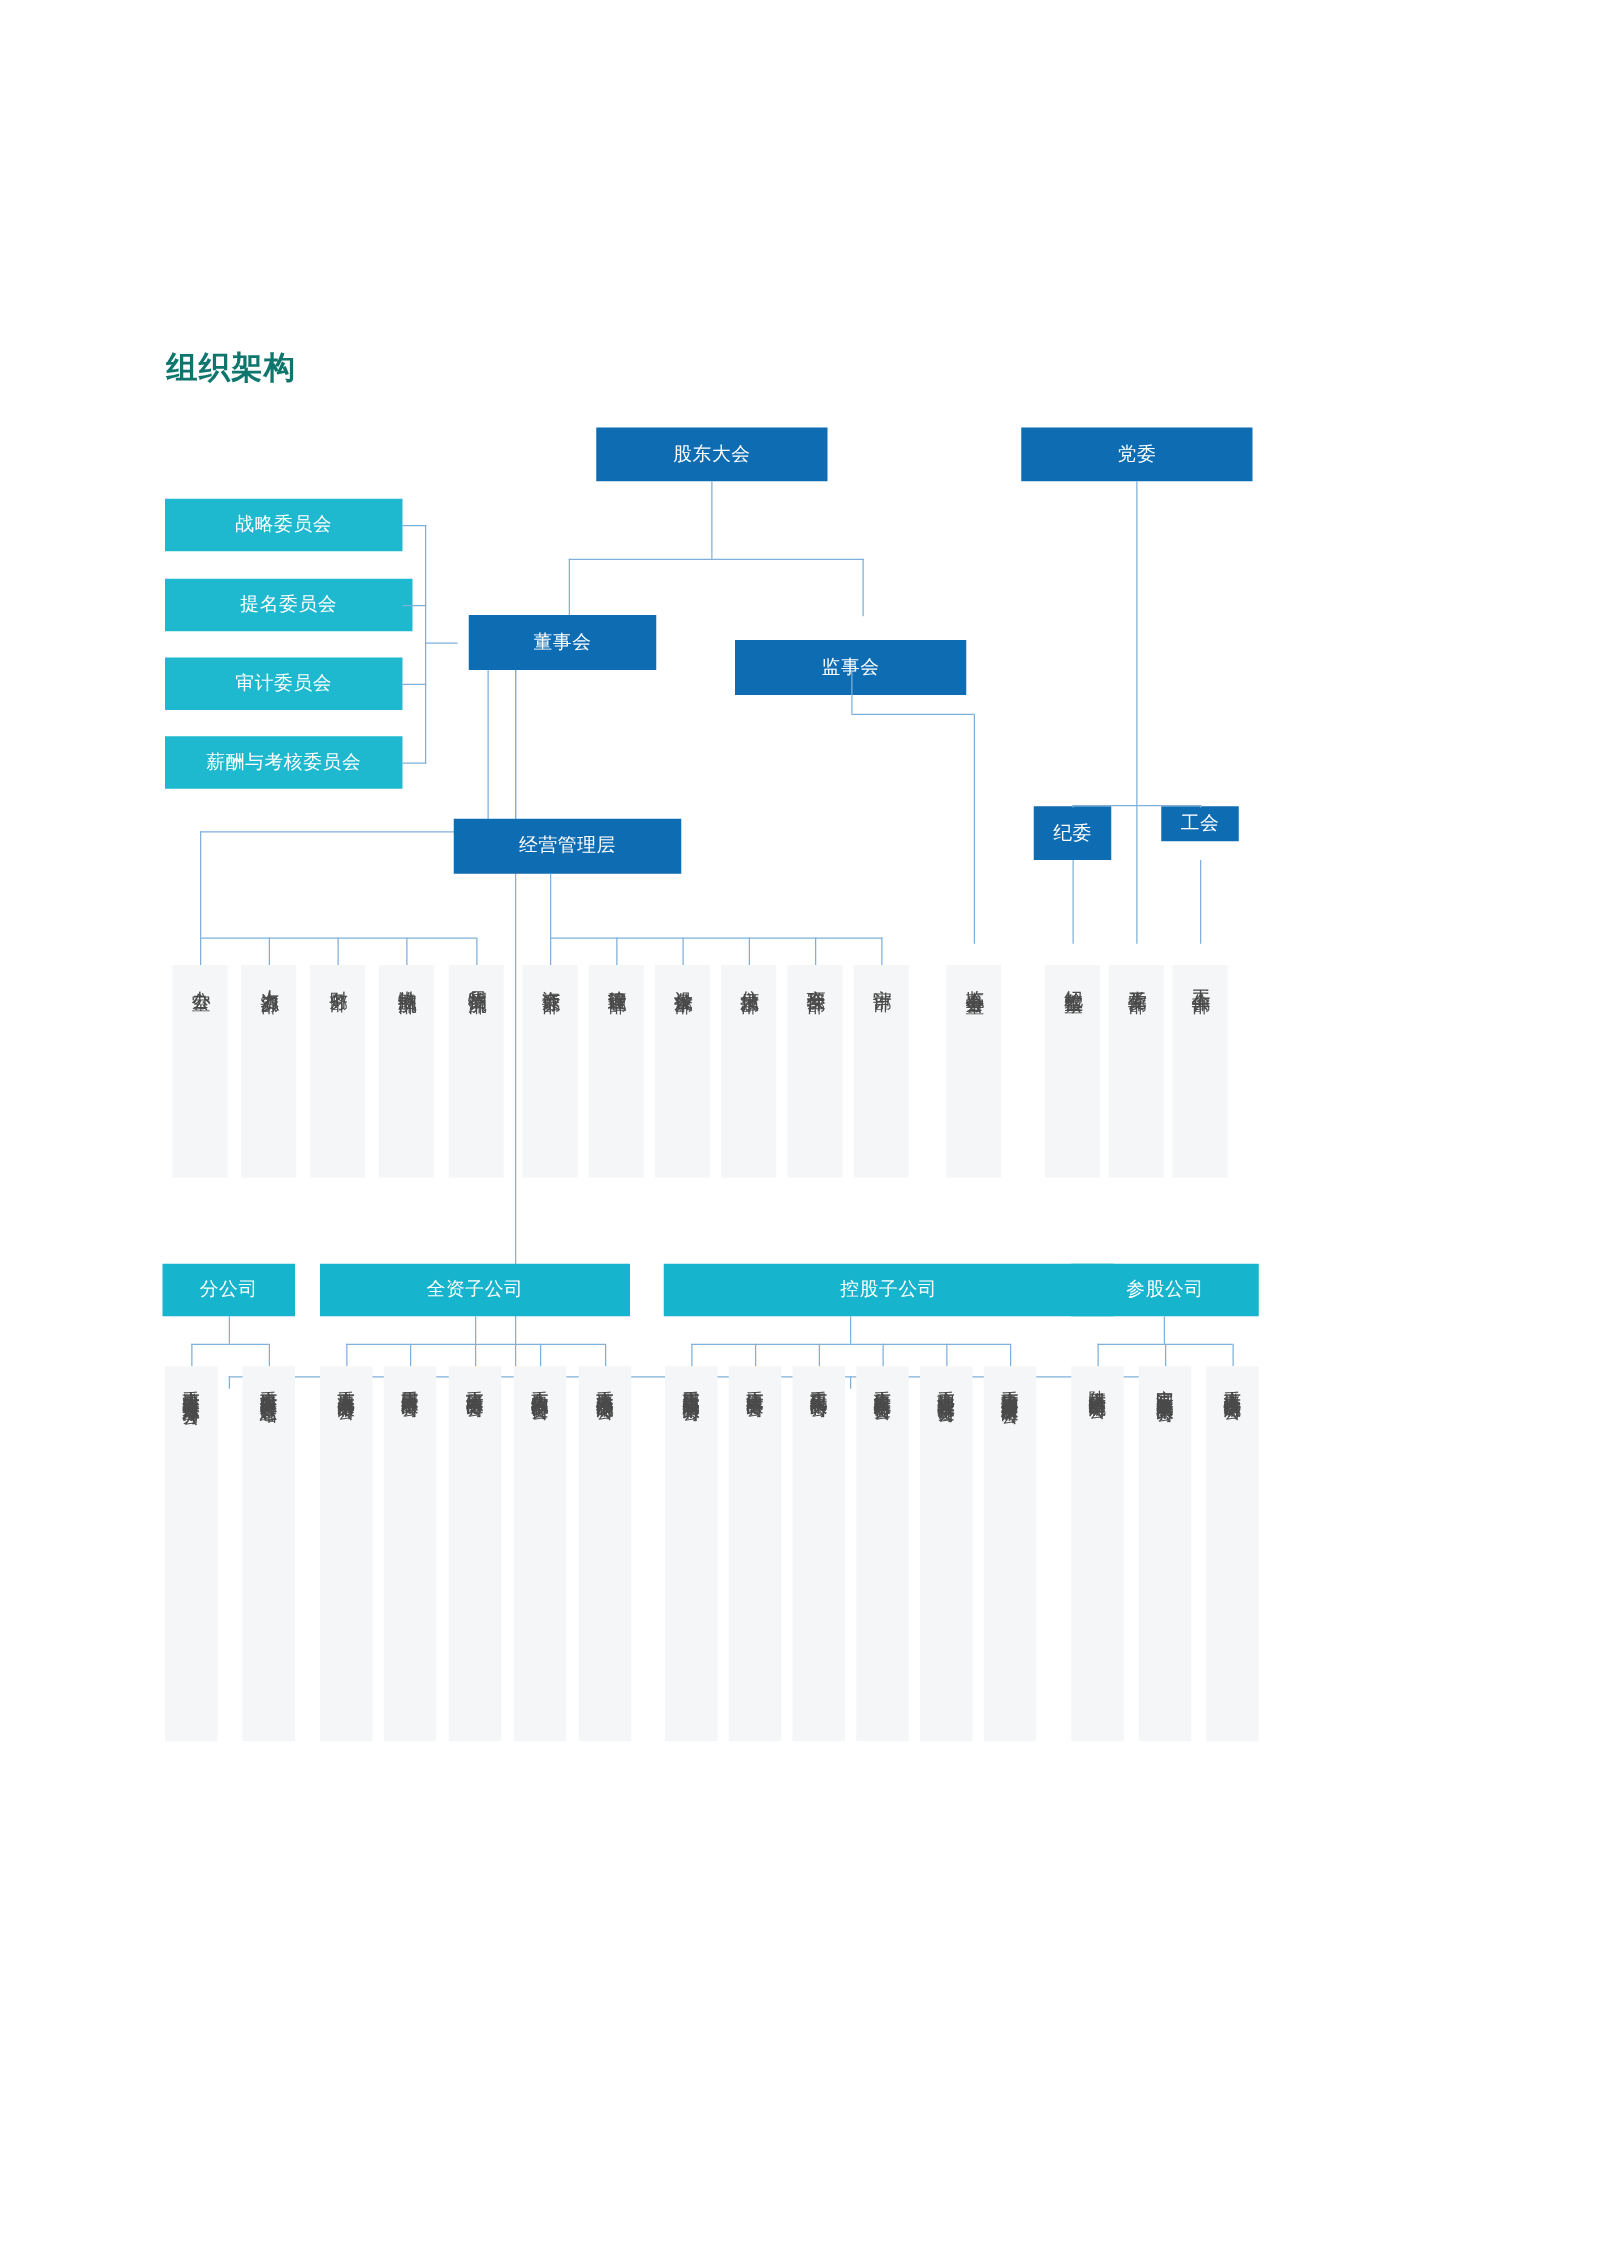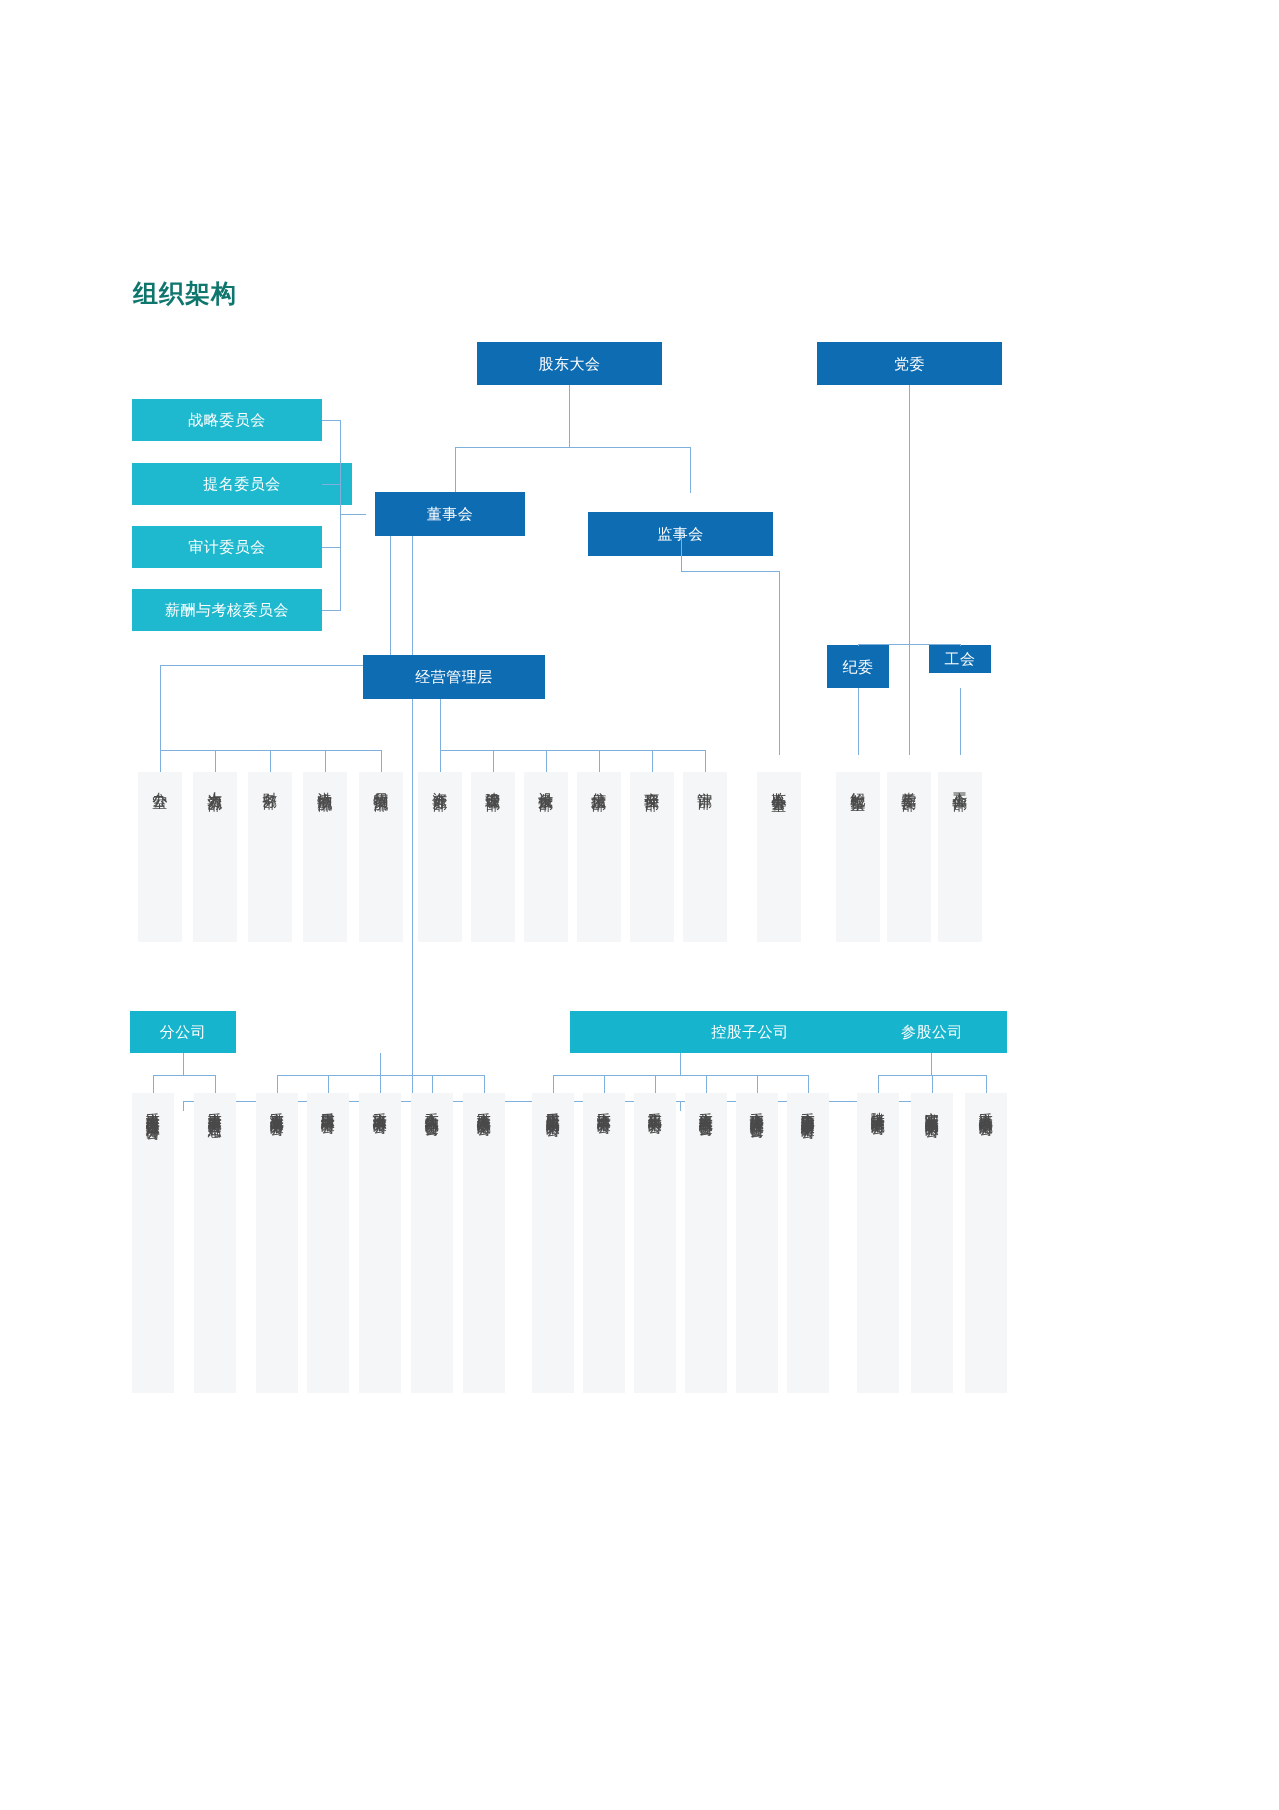--- a/index.html
+++ b/index.html
@@ -49,21 +49,21 @@
   <div class="box blue" data-name="node-party-committee" style="left:817px;top:342px;width:185px;height:43px;">党委</div>
 
   <div class="vline" data-name="connector-shareholders-down" style="left:569px;top:385px;width:1px;height:62px;"></div>
   <div class="hline" data-name="connector-board-supervisor-bus" style="left:455px;top:447px;width:236px;height:1px;"></div>
   <div class="vline" data-name="connector-to-board" style="left:455px;top:447px;width:1px;height:46px;"></div>
   <div class="vline" data-name="connector-to-supervisors" style="left:690px;top:447px;width:1px;height:46px;"></div>
 
   <div class="vline" data-name="connector-party-down" style="left:909px;top:385px;width:1px;height:259px;"></div>
 
   <div class="box teal" data-name="node-committee-strategy" style="left:132px;top:399px;width:190px;height:42px;">战略委员会</div>
-  <div class="box teal" data-name="node-committee-nomination" style="left:132px;top:463px;width:220px;height:42px;">提名委员会</div>
+  <div class="box teal" data-name="node-committee-nomination" style="left:132px;top:463px;width:198px;height:42px;">提名委员会</div>
   <div class="box teal" data-name="node-committee-audit" style="left:132px;top:526px;width:190px;height:42px;">审计委员会</div>
   <div class="box teal" data-name="node-committee-compensation" style="left:132px;top:589px;width:190px;height:42px;">薪酬与考核委员会</div>
 
   <div class="hline" data-name="connector-committee-1" style="left:322px;top:420px;width:19px;height:1px;"></div>
   <div class="hline" data-name="connector-committee-2" style="left:322px;top:484px;width:19px;height:1px;"></div>
   <div class="hline" data-name="connector-committee-3" style="left:322px;top:547px;width:19px;height:1px;"></div>
   <div class="hline" data-name="connector-committee-4" style="left:322px;top:610px;width:19px;height:1px;"></div>
   <div class="vline" data-name="connector-committee-bus" style="left:340px;top:420px;width:1px;height:191px;"></div>
   <div class="hline" data-name="connector-committee-bus-to-board" style="left:340px;top:514px;width:26px;height:1px;"></div>
 
@@ -159,21 +159,22 @@
     <div class="vtext" data-name="dept-label">工会工作部</div>
   </div>
 
   <div class="hline" data-name="connector-subsidiary-bus" style="left:183px;top:1101px;width:748px;height:1px;"></div>
   <div class="vline" data-name="connector-sub-group-1" style="left:183px;top:1101px;width:1px;height:10px;"></div>
   <div class="vline" data-name="connector-sub-group-2" style="left:380px;top:1101px;width:1px;height:10px;"></div>
   <div class="vline" data-name="connector-sub-group-3" style="left:680px;top:1101px;width:1px;height:10px;"></div>
   <div class="vline" data-name="connector-sub-group-4" style="left:931px;top:1101px;width:1px;height:10px;"></div>
 
   <div class="box teal2" data-name="node-subsidiary-group-branch" style="left:130px;top:1011px;width:106px;height:42px;top:1011px;">分公司</div>
-  <div class="box teal2" data-name="node-subsidiary-group-controlled" style="left:531px;top:1011px;width:360px;height:42px;margin-left:39px;">控股子公司</div>
+  <div class="box teal2" data-name="node-subsidiary-group-wholly-owned" style="left:256px;top:1011px;width:248px;height:42px;">全资子公司</div>
+  <div class="box teal2" data-name="node-subsidiary-group-controlled" style="left:531px;top:1011px;width:360px;height:42px;">控股子公司</div>
   <div class="box teal2" data-name="node-subsidiary-group-equity" style="left:857px;top:1011px;width:150px;height:42px;">参股公司</div>
 
   <style>
     [data-name="node-subsidiary-group-branch"],
     [data-name="node-subsidiary-group-wholly-owned"],
     [data-name="node-subsidiary-group-controlled"],
     [data-name="node-subsidiary-group-equity"]{top:1011px !important;}
   </style>
 
   <div class="vline" data-name="connector-branch-down" style="left:183px;top:1053px;width:1px;height:22px;"></div>

